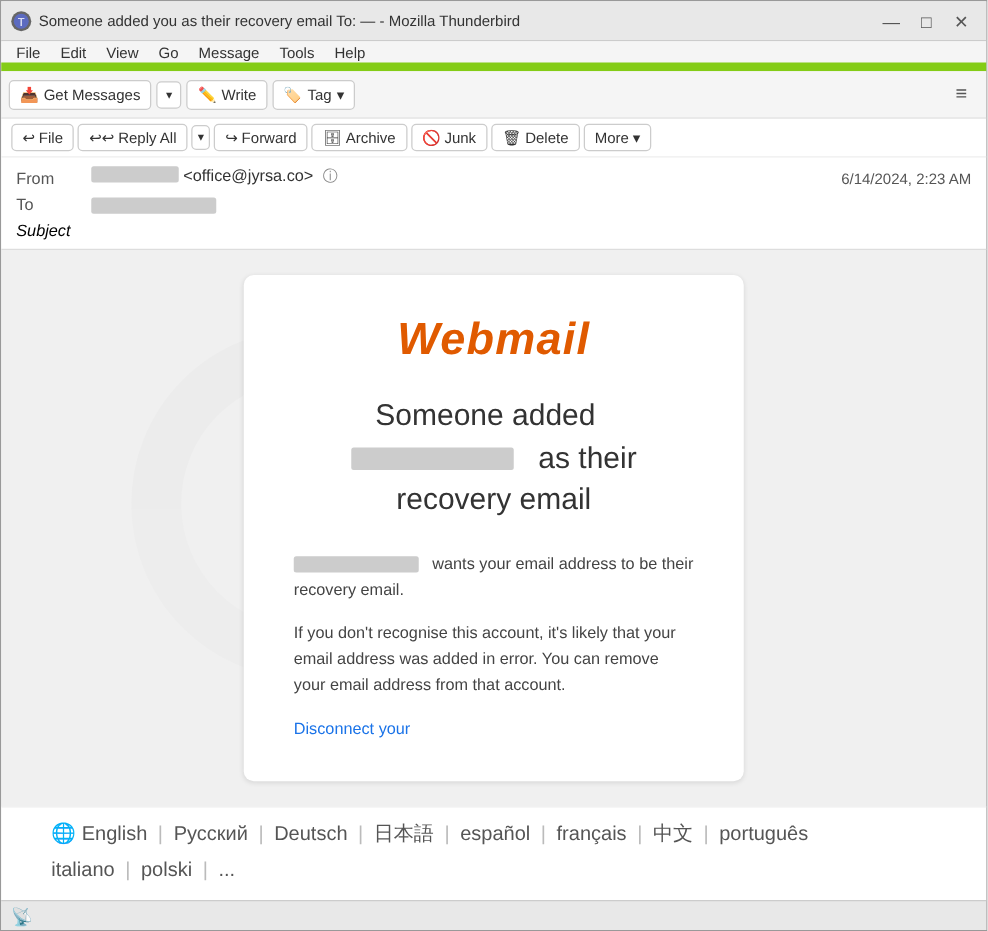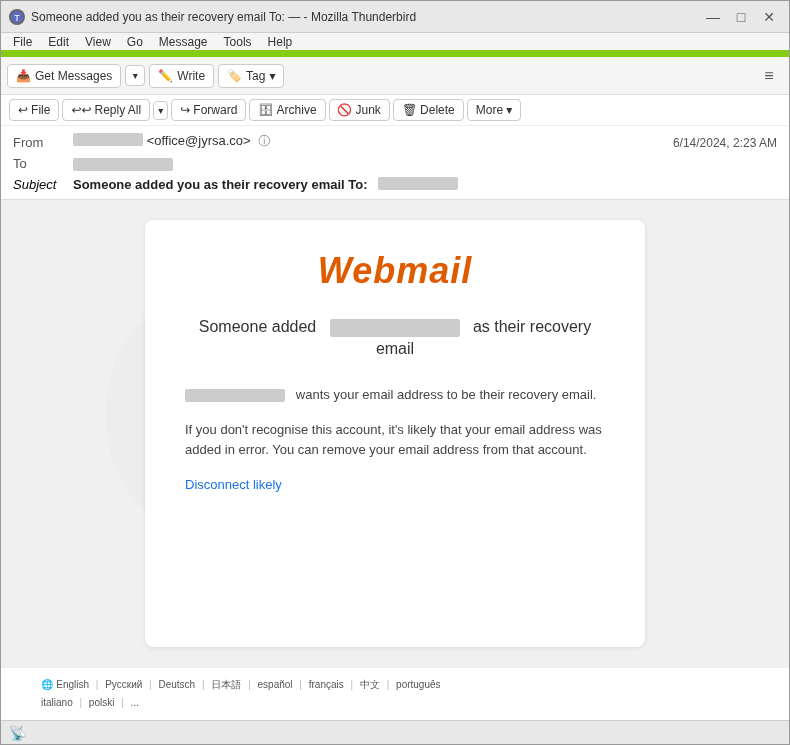--- a/index.html
+++ b/index.html
@@ -257,42 +257,42 @@
       font-size: 100px;
       font-weight: bold;
       color: #888;
       pointer-events: none;
       overflow: hidden;
     }
 
     .email-content-card {
       background: white;
       border-radius: 8px;
-      width: 500px;
+      width: 400px;
       padding: 30px 40px;
       box-shadow: 0 1px 4px rgba(0,0,0,0.1);
       position: relative;
       z-index: 1;
     }
 
     .webmail-logo {
       text-align: center;
       margin-bottom: 24px;
     }
 
     .webmail-logo-text {
       font-size: 36px;
       font-weight: bold;
       font-style: italic;
       color: #e05a00;
       letter-spacing: 1px;
     }
 
     .email-content-heading {
-      font-size: 16px;
+      font-size: 24px;
       color: #333;
       text-align: center;
       margin-bottom: 24px;
       line-height: 1.4;
     }
 
     .email-content-body {
       font-size: 13px;
       color: #444;
       line-height: 1.6;
@@ -310,21 +310,21 @@
       color: #888;
       text-align: center;
       margin-top: 20px;
       padding-top: 16px;
     }
 
     .language-bar {
       background: white;
       border-top: 1px solid #eee;
       padding: 8px 40px;
-      font-size: 10px;
+      font-size: 16px;
       color: #666;
       line-height: 1.8;
       flex-shrink: 0;
     }
 
     .lang-link {
       color: #555;
       cursor: pointer;
     }
     .lang-sep { margin: 0 4px; color: #bbb; }
@@ -444,25 +444,20 @@
           <span class="email-from-icon">ⓘ</span>
         </span>
         <span class="email-field-date">6/14/2024, 2:23 AM</span>
       </div>
       <div class="email-field-row">
         <span class="email-field-label">To</span>
         <span class="blurred-text" style="width:100px; height:13px;">&nbsp;</span>
       </div>
       <div class="email-subject-row">
         <span class="email-subject-label">Subject</span>
-        <span class="email-subject-value">
-          <span>Someone added you as their recovery email To:</span>
-          &nbsp;
-          <span class="blurred-text" style="width:80px; height:13px;">&nbsp;</span>
-        </span>
       </div>
     </div>
   </div>
 
   <div class="email-body">
 
     <div class="email-body-watermark">
       <svg width="700" height="400" viewBox="0 0 700 400" opacity="0.5">
 
         <circle cx="200" cy="180" r="120" fill="none" stroke="#aaa" stroke-width="40"></circle>
@@ -489,21 +484,21 @@
         <span class="blurred-text" style="width:100px; height:13px; display:inline-block; vertical-align:middle;">&nbsp;</span>
         &nbsp;
         <span>wants your email address to be their recovery email.</span>
       </div>
 
       <div class="email-content-body">
         <span>If you don't recognise this account, it's likely that your email address was added in error. You can remove your email address from that account.</span>
       </div>
 
       <div class="email-content-body">
-        <a class="email-link">Disconnect likely</a>
+        <a class="email-link">Disconnect your</a>
       </div>
 
     </div>
   </div>
 
   <div class="language-bar">
     <span>🌐</span>
     <span class="lang-link"> English </span><span class="lang-sep">|</span>
     <span class="lang-link"> Русский </span><span class="lang-sep">|</span>
     <span class="lang-link"> Deutsch </span><span class="lang-sep">|</span>

